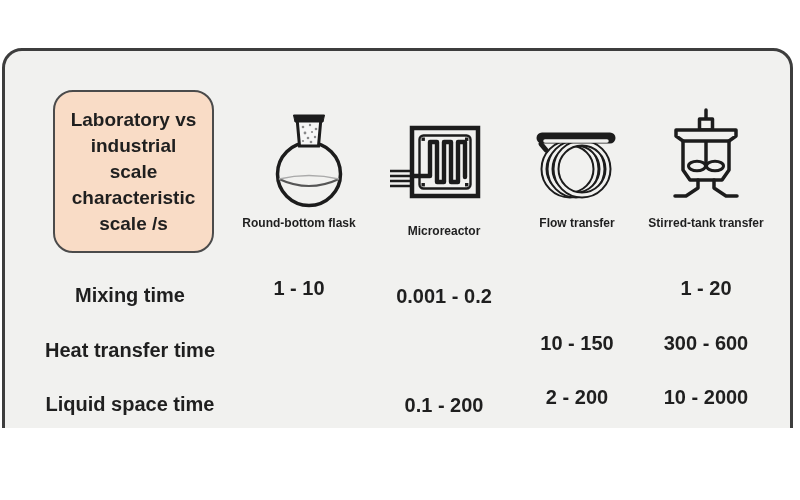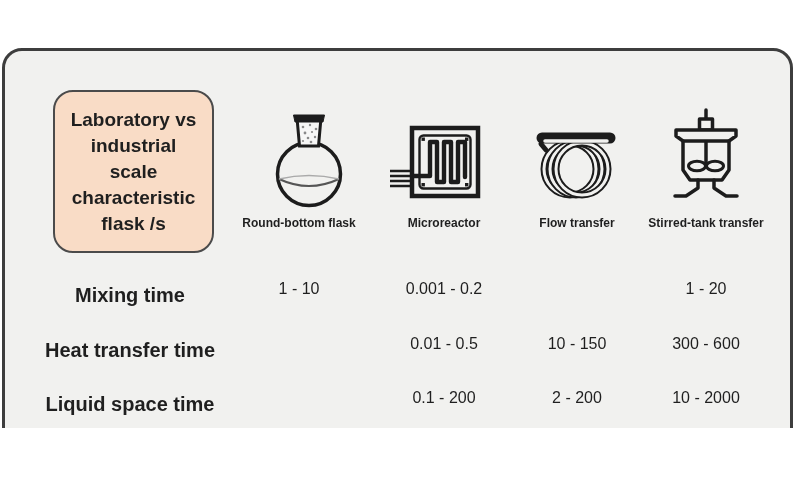--- a/index.html
+++ b/index.html
@@ -22,39 +22,39 @@
   .col-header{
     position:absolute;top:211px;width:170px;text-align:center;
     font-size:12px;font-weight:600;line-height:24px;
   }
   .row-label{
     position:absolute;left:20px;width:220px;text-align:center;
     font-size:20px;font-weight:600;line-height:23px;margin-top:7px;
   }
   .cell{
     position:absolute;width:170px;text-align:center;
-    font-size:16px;font-weight:400;line-height:23px;
+    font-size:20px;font-weight:700;line-height:23px;
   }
-  .c1{left:214px;} .c2{left:359px;} .c3{left:492px;} .c4{left:621px;}
+  .c1{left:214px;} .c2{left:359px;margin-top:8px;} .c3{left:492px;} .c4{left:621px;}
   .r1{top:277px;} .r2{top:332px;} .r3{top:386px;}
   svg{display:block;}
 </style>
 </head>
 <body>
 
 <div class="stage">
 
   <div class="panel"></div>
 
   <div class="legend-box">
     <span>Laboratory vs</span>
     <span>industrial</span>
     <span>scale</span>
     <span>characteristic</span>
-    <span>flask /s</span>
+    <span>scale /s</span>
   </div>
 
   <div class="icon" style="left:266px;top:112px;">
     <svg width="86" height="96" viewBox="0 0 86 96">
       <circle cx="43" cy="62" r="31.5" fill="none" stroke="#1c1c1c" stroke-width="3.5"></circle>
       <path d="M 13,67 Q 43,81 73,67" fill="none" stroke="#555555" stroke-width="2"></path>
       <path d="M 13,67 Q 43,60 73,67" fill="none" stroke="#aaaaaa" stroke-width="1.5"></path>
       <path d="M 31,6 L 55,6 L 52.5,34 L 33.5,34 Z" fill="#f7f7f6" stroke="#1c1c1c" stroke-width="3"></path>
       <path d="M 27.5,3 L 58.5,3 L 57,10 L 29,10 Z" fill="#1c1c1c" stroke="#1c1c1c" stroke-width="1"></path>
       <g fill="#8a8a8a">
@@ -127,21 +127,20 @@
   <div class="col-header c3">Flow transfer</div>
   <div class="col-header c4">Stirred-tank transfer</div>
 
   <div class="row-label r1">Mixing time</div>
   <div class="cell c1 r1">1 - 10</div>
   <div class="cell c2 r1">0.001 - 0.2</div>
   <div class="cell c4 r1">1 - 20</div>
 
   <div class="row-label r2">Heat transfer time</div>
   <div class="cell c1 r2"></div>
-  <div class="cell c2 r2">0.01 - 0.5</div>
   <div class="cell c3 r2">10 - 150</div>
   <div class="cell c4 r2">300 - 600</div>
 
   <div class="row-label r3">Liquid space time</div>
   <div class="cell c1 r3"></div>
   <div class="cell c2 r3">0.1 - 200</div>
   <div class="cell c3 r3">2 - 200</div>
   <div class="cell c4 r3">10 - 2000</div>
 
 </div>

